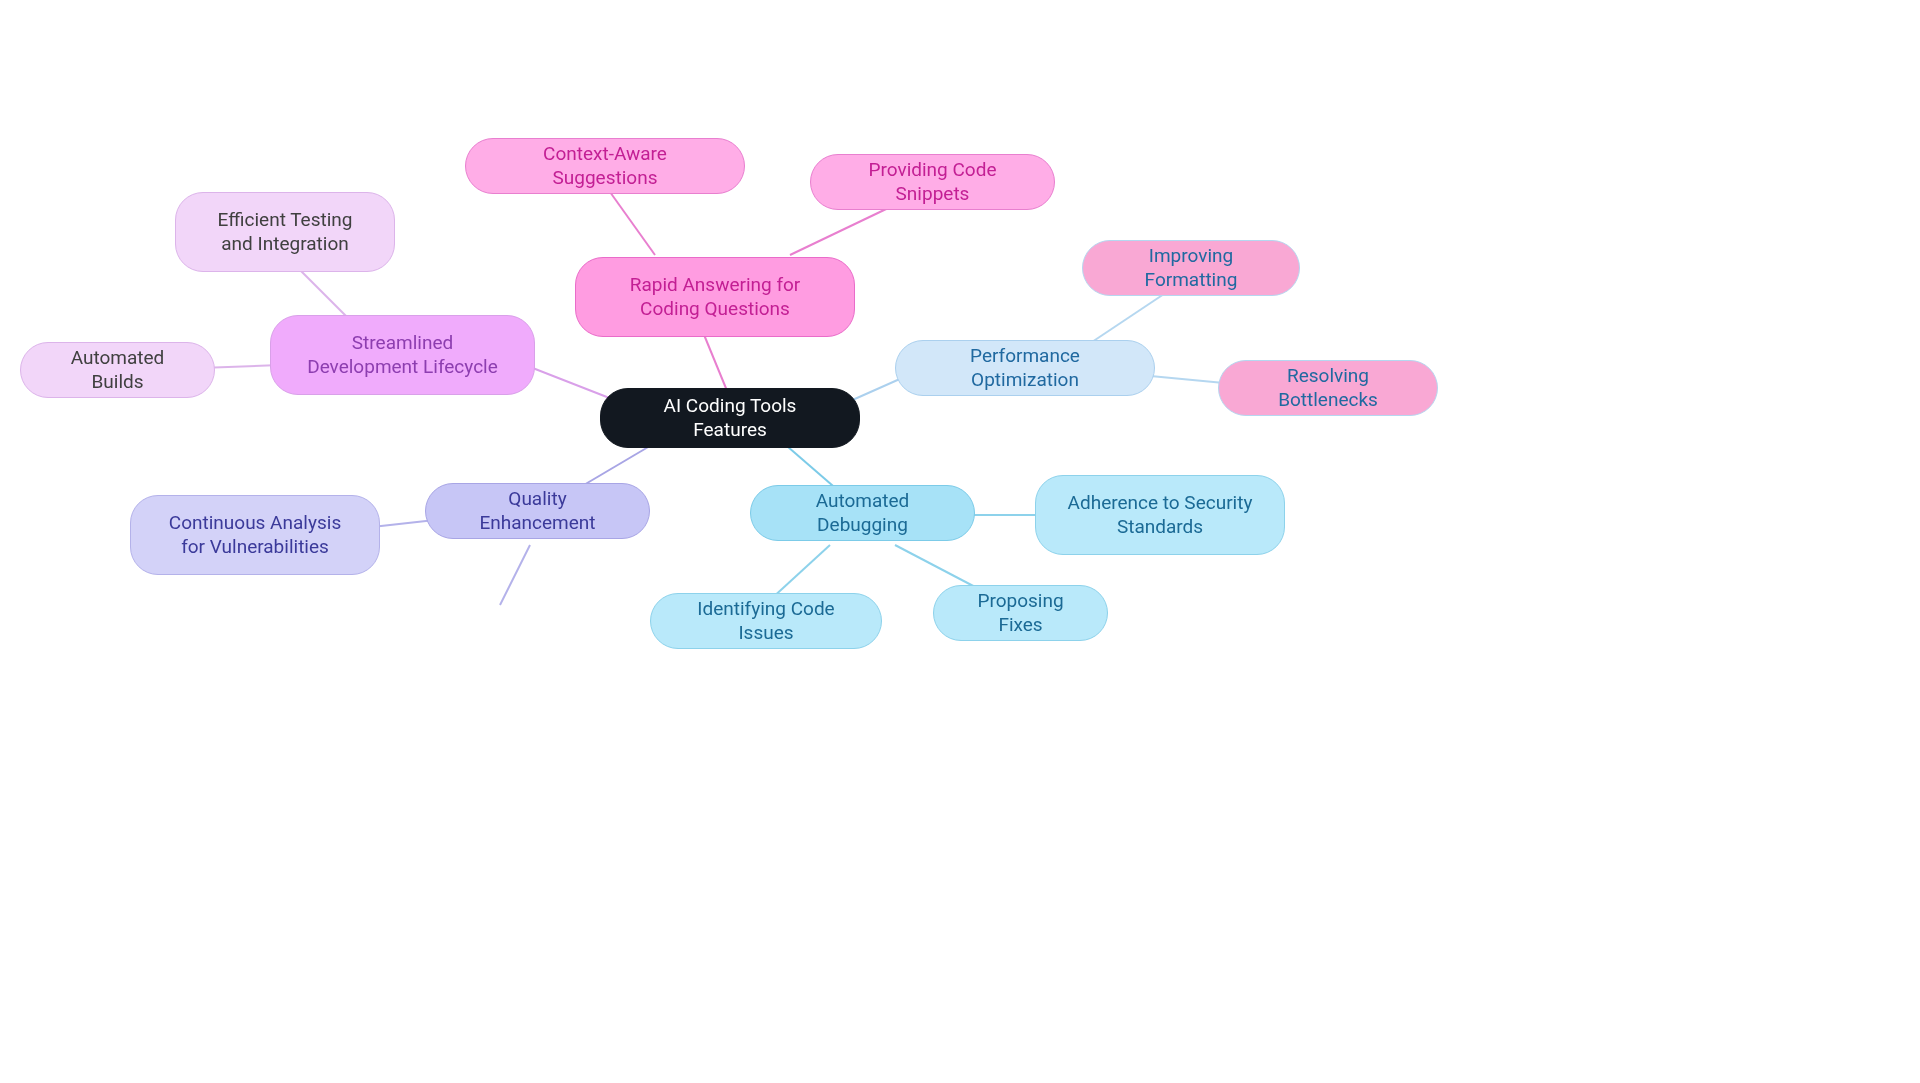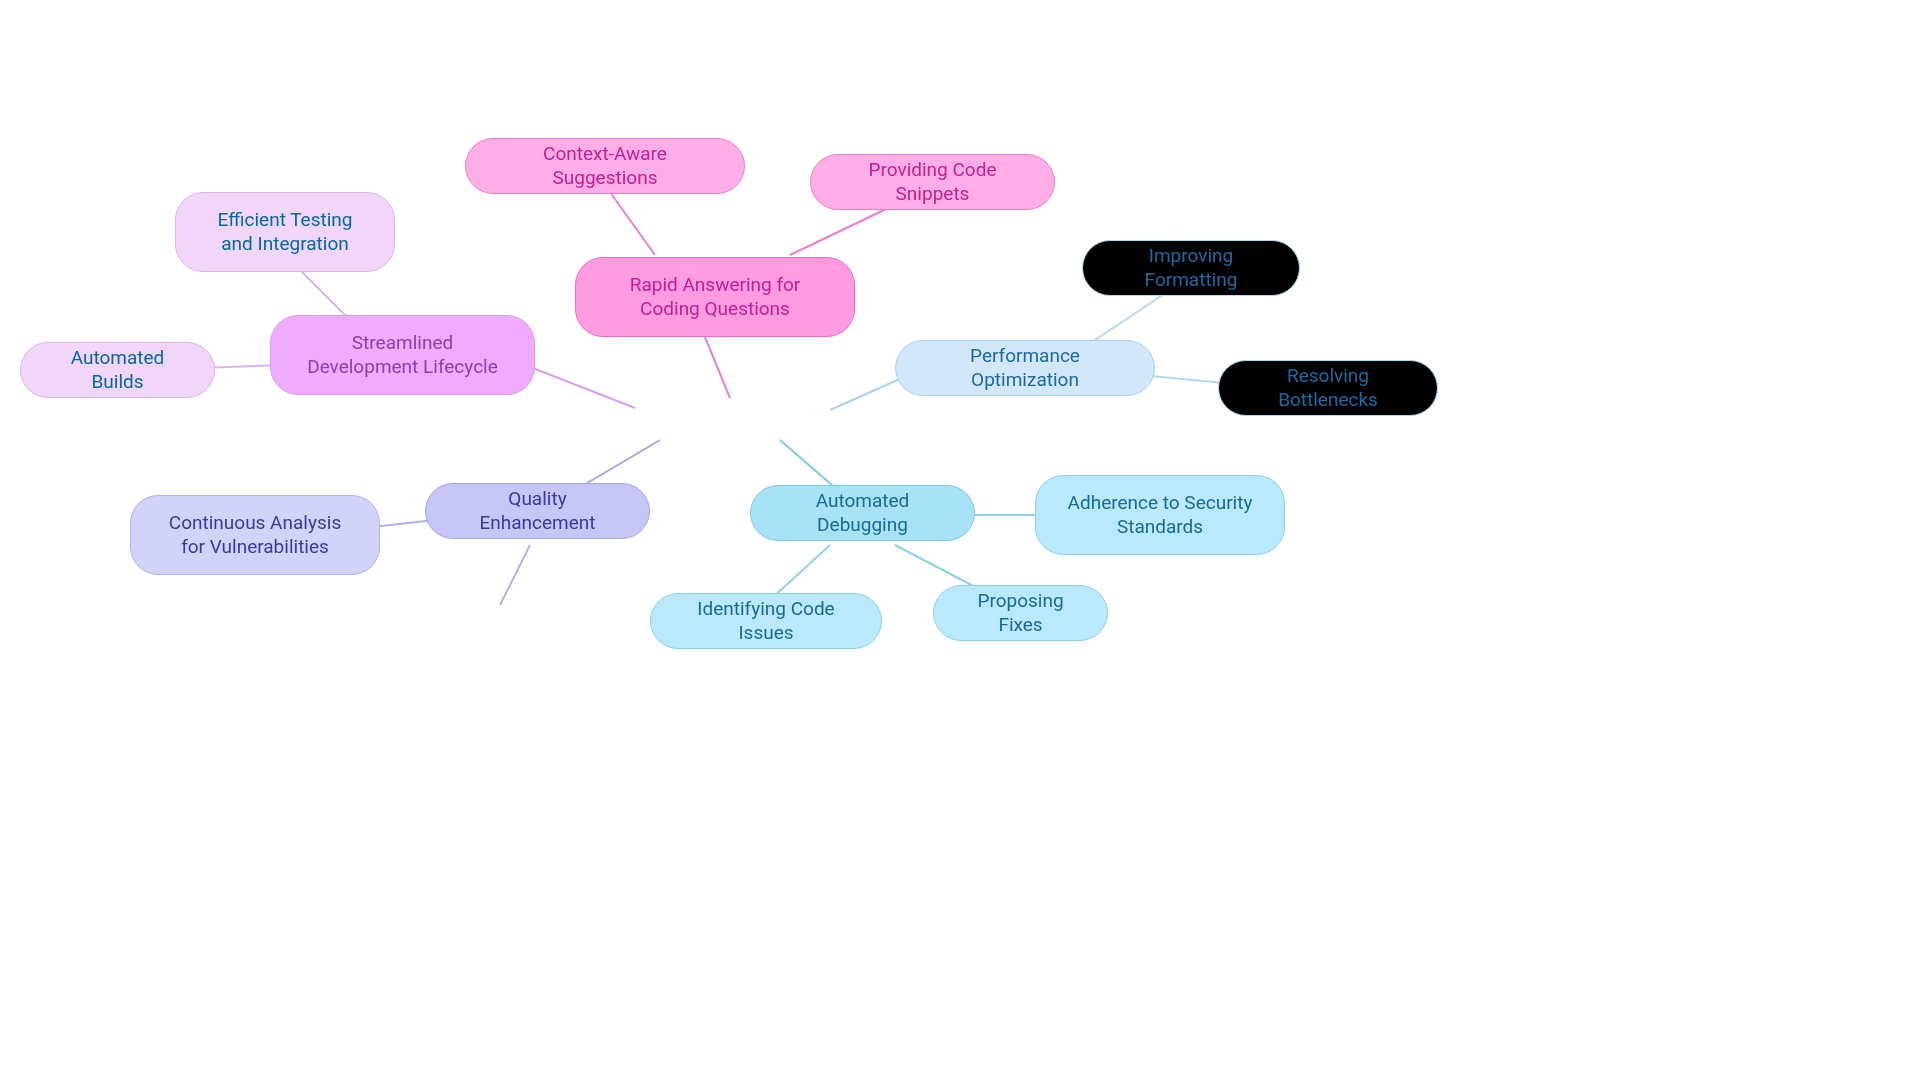--- a/index.html
+++ b/index.html
@@ -42,30 +42,30 @@
     background: #121820;
     color: #ffffff;
     border-color: #121820;
     font-size: 19px;
   }
   
   .pink-main { background: #ff9ce1; border-color: #e96cc9; color: #c31f94; }
   .pink-leaf { background: #ffade7; border-color: #e87fcf; color: #c31f94; }
   
   .mag-main  { background: #f0abfc; border-color: #d9a0e9; color: #8d3eb0; }
-  .mag-leaf  { background: #f2d6f9; border-color: #dcb4ea; color: #0369a1; }
+  .mag-leaf  { background: #f2d6f9; border-color: #dcb4ea; color: #404040; }
   
   .lav-main  { background: #c7c6f6; border-color: #a8a5e5; color: #3b3a9a; }
   .lav-leaf  { background: #d3d2f8; border-color: #b4b2ea; color: #3b3a9a; }
   
   .cyan-main { background: #a7e2f7; border-color: #7ccbe8; color: #1b6a95; }
   .cyan-leaf { background: #b9e9fa; border-color: #8dd2eb; color: #1b6a95; }
   
   .blue-main { background: #d2e7f9; border-color: #abd0ee; color: #2069a0; }
-  .blue-leaf { background: #000000; border-color: #b5d7f0; color: #2069a0; }
+  .blue-leaf { background: #f9a8d4; border-color: #b5d7f0; color: #2069a0; }
 </style>
 </head>
 <body>
 
 <div class="canvas">
 
 <svg class="lines">
 
   <line x1="730" y1="398" x2="700" y2="325" stroke="#e87fcf" stroke-width="2"></line>
   <line x1="635" y1="408" x2="525" y2="365" stroke="#d9a0e9" stroke-width="2"></line>
@@ -83,20 +83,23 @@
   <line x1="530" y1="545" x2="500" y2="605" stroke="#b4b2ea" stroke-width="2"></line>
 
   <line x1="945" y1="515" x2="1090" y2="515" stroke="#8dd2eb" stroke-width="2"></line>
   <line x1="830" y1="545" x2="770" y2="600" stroke="#8dd2eb" stroke-width="2"></line>
   <line x1="895" y1="545" x2="1000" y2="600" stroke="#8dd2eb" stroke-width="2"></line>
 
   <line x1="1080" y1="350" x2="1170" y2="290" stroke="#b5d7f0" stroke-width="2"></line>
   <line x1="1140" y1="375" x2="1245" y2="385" stroke="#b5d7f0" stroke-width="2"></line>
 </svg>
 
+<div class="node center" style="left:600px; top:388px; width:260px; height:60px;">
+  <span>AI Coding Tools Features</span>
+</div>
 
 <div class="node pink-main" style="left:575px; top:245px; width:280px; height:80px;margin-top:12px;">
   <span>Rapid Answering for Coding Questions</span>
 </div>
 <div class="node pink-leaf" style="left:465px; top:138px; width:280px; height:56px;">
   <span>Context-Aware Suggestions</span>
 </div>
 <div class="node pink-leaf" style="left:810px; top:154px; width:245px; height:56px;">
   <span>Providing Code Snippets</span>
 </div>

